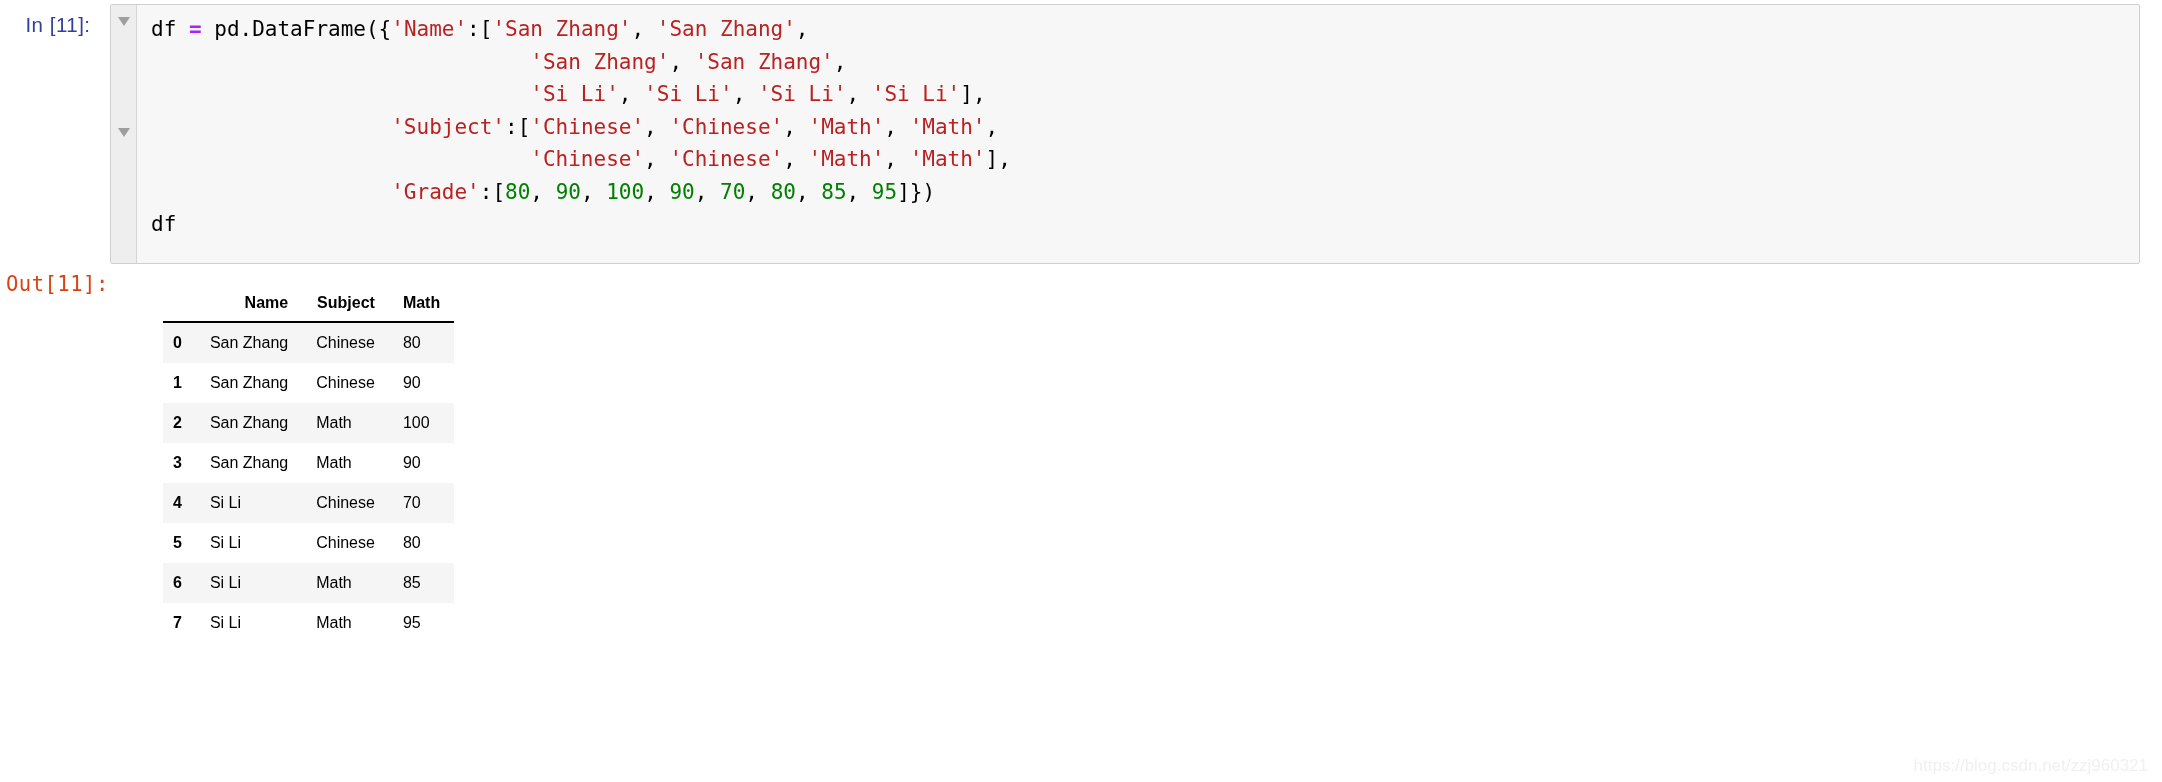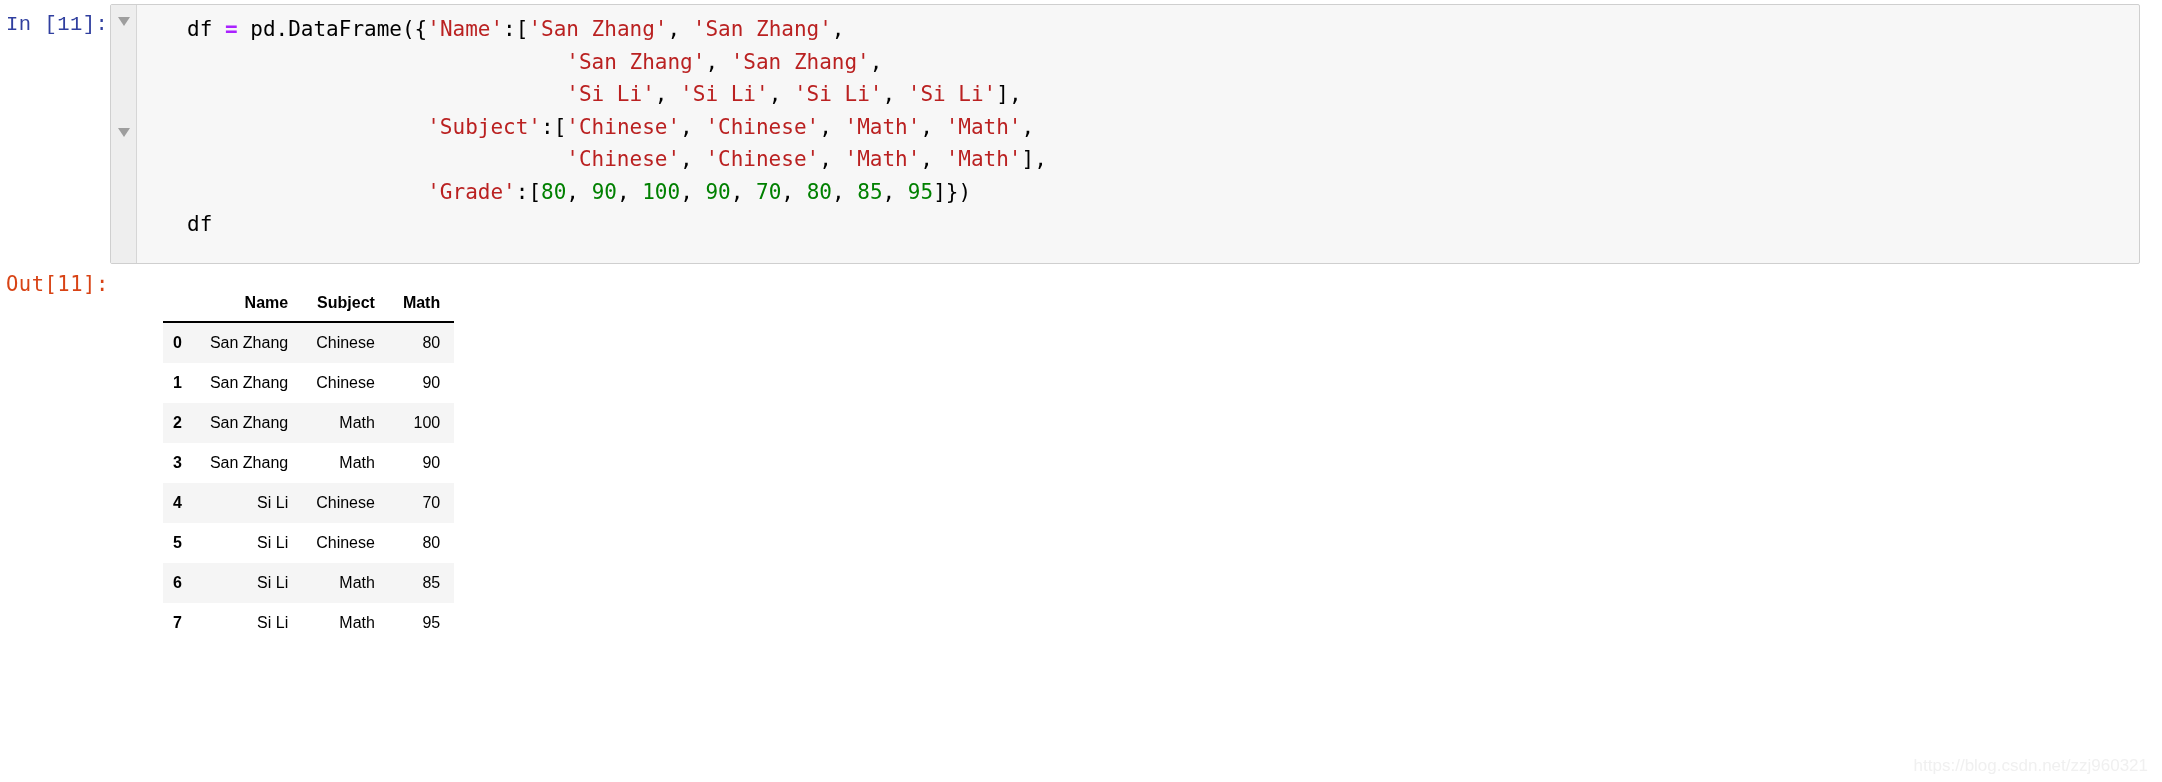--- a/index.html
+++ b/index.html
@@ -17,39 +17,38 @@
   
   .cell-row {
     display: flex;
     align-items: flex-start;
     width: 2162px;
     padding-top: 4px;
   }
   .prompt-in {
     width: 110px;
     flex: 0 0 110px;
-    text-align: left;
+    text-align: center;
     padding-left: 6px;
     padding-top: 9px;
-    font-family: Liberation Mono, monospace;
+    font-family: Liberation Sans, sans-serif;
     font-size: 20.5px;
     line-height: 24.5px;
     color: #303F9F;
     letter-spacing: 0.5px;
     white-space: pre;
   }
   .code-wrapper {
     flex: 1 1 auto;
     display: flex;
     background: #f7f7f7;
     border: 1px solid #cfcfcf;
     border-radius: 2px;
     margin-right: 22px;
     min-height: 260px;
-    gap: 36px;
   }
   .collapser {
     width: 26px;
     flex: 0 0 26px;
     background: #eeeeee;
     border-right: 1px solid #d6d6d6;
     position: relative;
   }
   .tri {
     position: absolute;
@@ -119,21 +118,20 @@
     background: #ffffff;
     white-space: nowrap;
   }
   table.dataframe tbody th {
     font-weight: bold;
     text-align: left;
     padding: 11px 14px 11px 10px;
     white-space: nowrap;
   }
   table.dataframe tbody td {
-    text-align: right;
     padding: 11px 14px 11px 14px;
     white-space: nowrap;
   }
   table.dataframe tbody tr:nth-child(odd) {
     background: #f5f5f5;
   }
   table.dataframe tbody tr:nth-child(even) {
     background: #ffffff;
   }
   th.col-index { min-width: 28px; }

